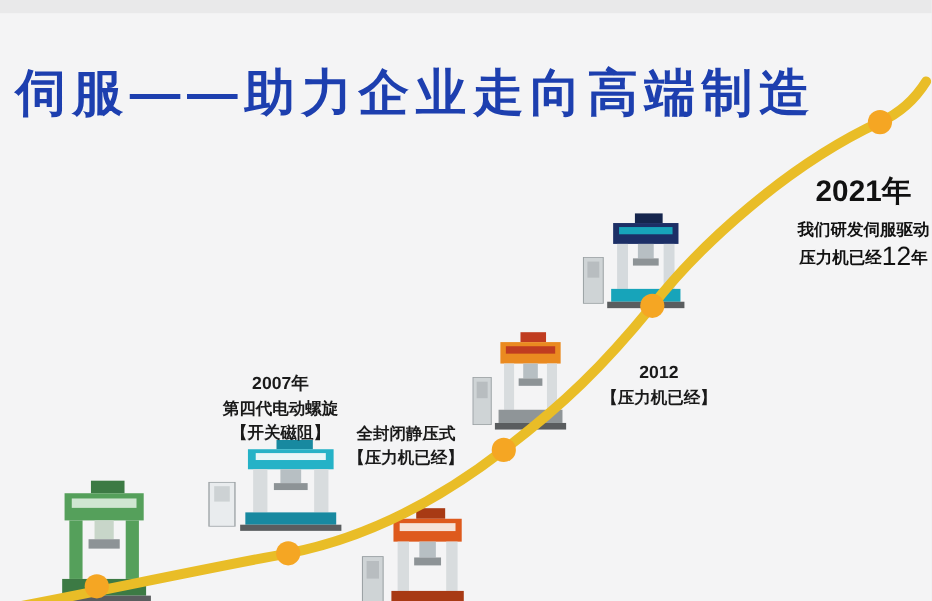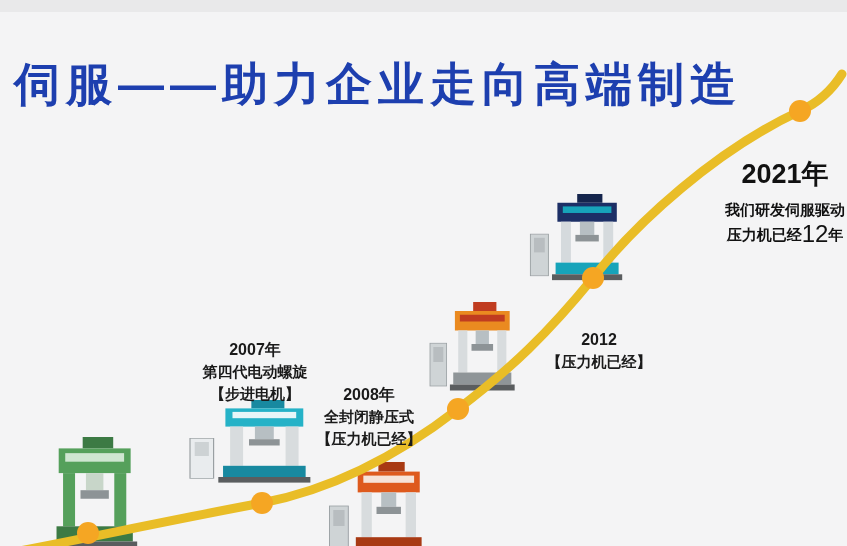--- a/index.html
+++ b/index.html
@@ -107,25 +107,24 @@
     <circle cx="262" cy="491" r="11" fill="#f5a623"></circle>
     <circle cx="458" cy="397" r="11" fill="#f5a623"></circle>
     <circle cx="593" cy="266" r="11" fill="#f5a623"></circle>
     <circle cx="800" cy="99" r="11" fill="#f5a623"></circle>
   </svg>
 
 
   <div class="label-group" style="left:180px;top:327px;width:150px;">
     <div class="year">2007年</div>
     <div class="line">第四代电动螺旋</div>
-    <div class="line">【步进电机】</div>
+    <div class="line">【开关磁阻】</div>
   </div>
 
   <div class="label-group" style="left:298px;top:372px;width:142px;">
-    <div class="year">2008年</div>
     <div class="line">全封闭静压式</div>
     <div class="line">【压力机已经】</div>
   </div>
 
 
   <div class="label-group" style="left:523px;top:317px;width:152px;">
     <div class="year">2012</div>
     <div class="line">【压力机已经】</div>
   </div>
 

